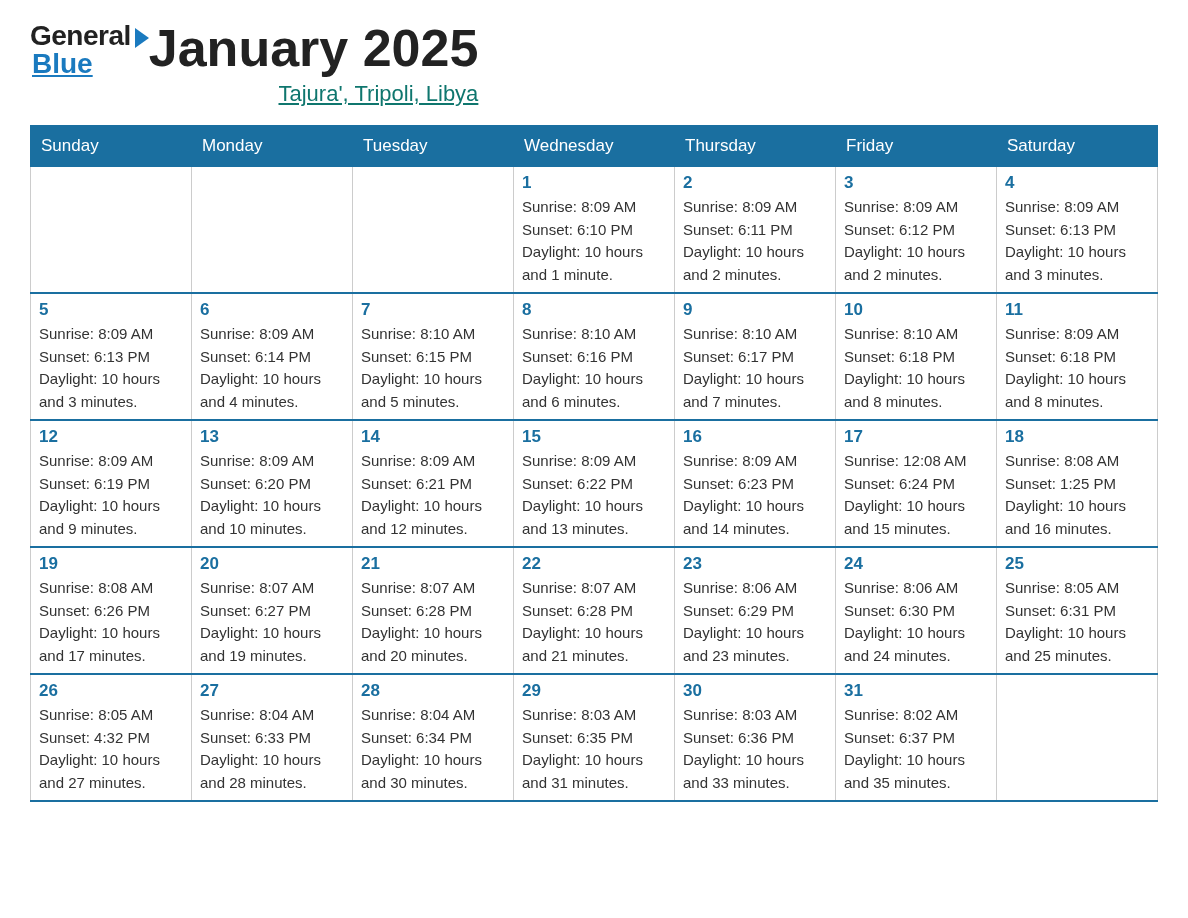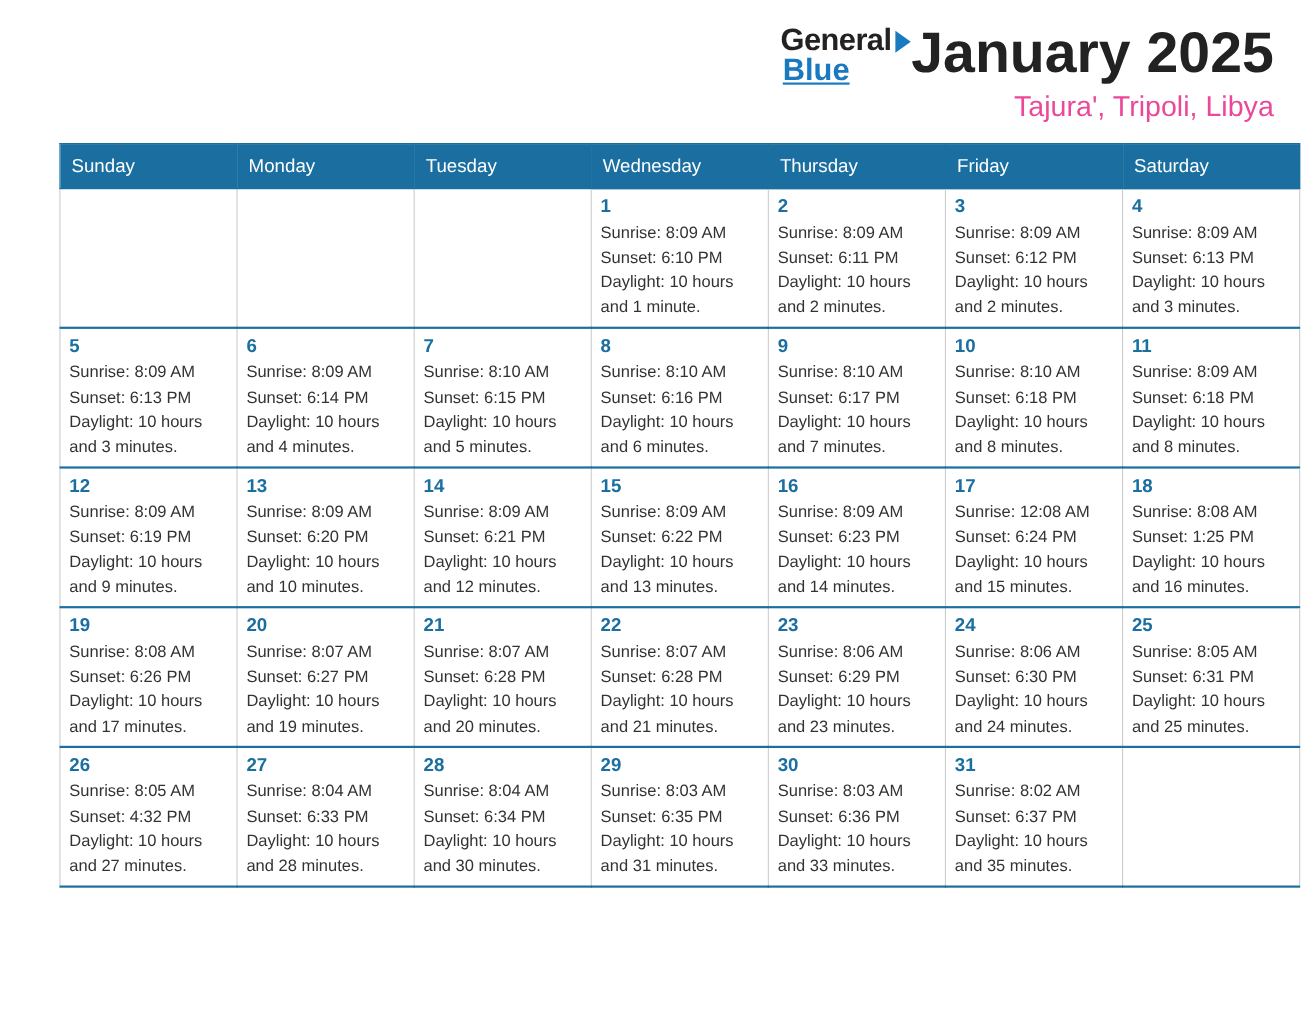--- a/index.html
+++ b/index.html
@@ -6,21 +6,21 @@
     body {
       font-family: Arial, sans-serif;
       background: #fff;
       color: #222;
       width: 1188px;
       min-height: 918px;
       padding: 20px 30px;
     }
     .header {
       display: flex;
-      justify-content: flex-end;
+      justify-content: flex-start;
       align-items: flex-start;
       margin-bottom: 18px;
     }
     .logo {
       display: flex;
       flex-direction: column;
       align-items: flex-start;
     }
     .logo-top {
       display: flex;
@@ -52,28 +52,28 @@
     .title-block {
       text-align: right;
     }
     .month-title {
       font-size: 52px;
       font-weight: bold;
       color: #222;
       line-height: 1.1;
     }
     .location-title {
-      font-size: 26px;
-      color: #ec4899;
+      font-size: 22px;
+      color: #0f766e;
       margin-top: 4px;
+      text-decoration: underline;
     }
     table {
       width: 100%;
       border-collapse: collapse;
-      margin-left: 24px;
     }
     thead tr th {
       background: #1a6fa0;
       color: #fff;
       padding: 10px 10px;
       font-size: 17px;
       font-weight: normal;
       text-align: left;
       border: 1px solid #1a6fa0;
     }

